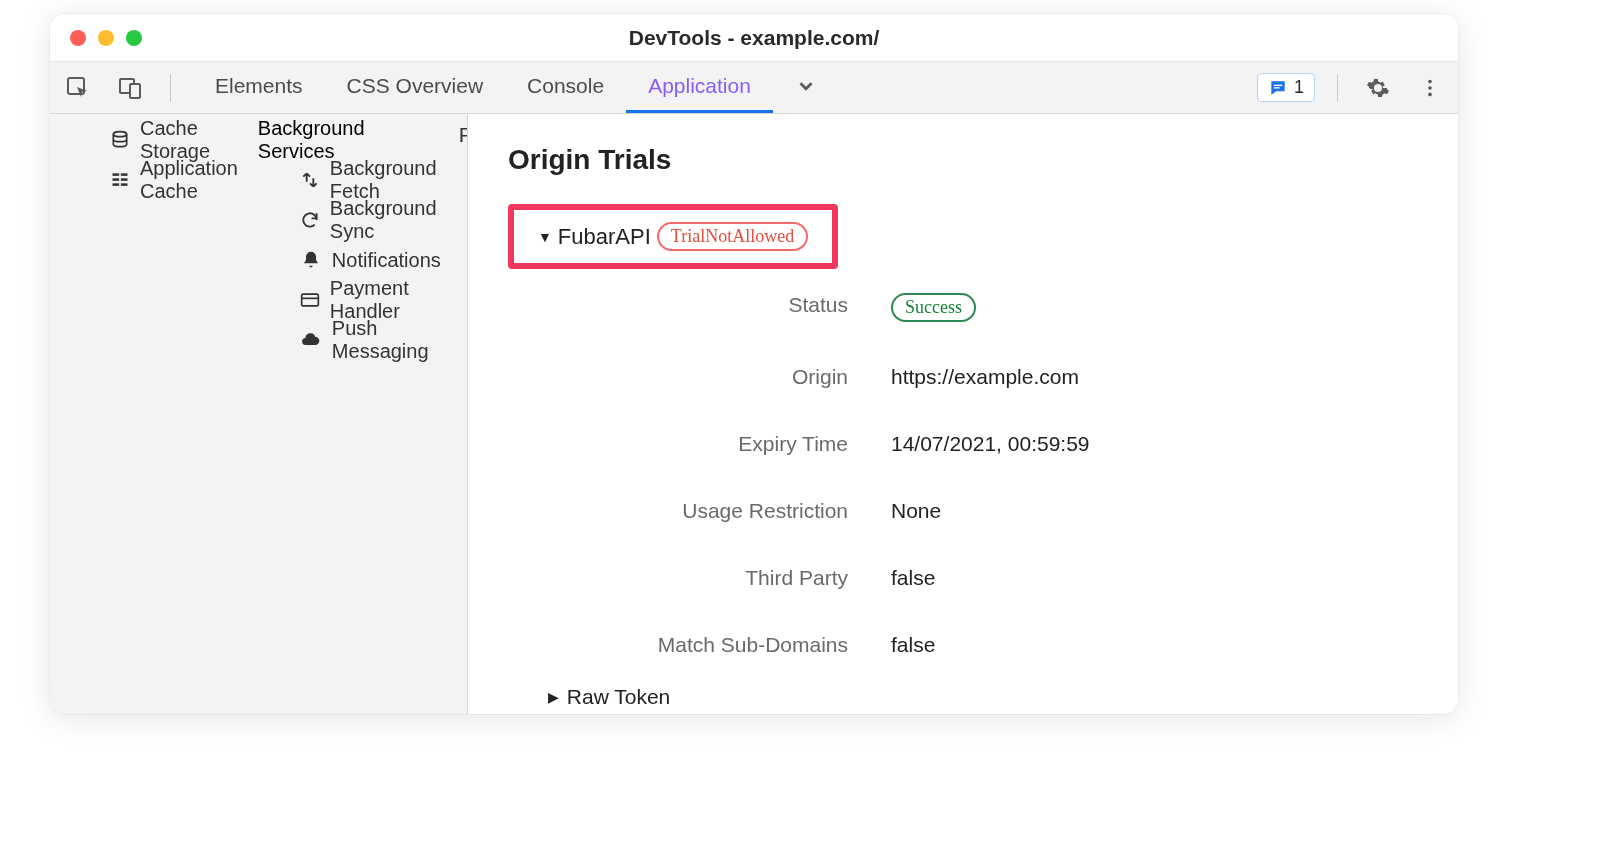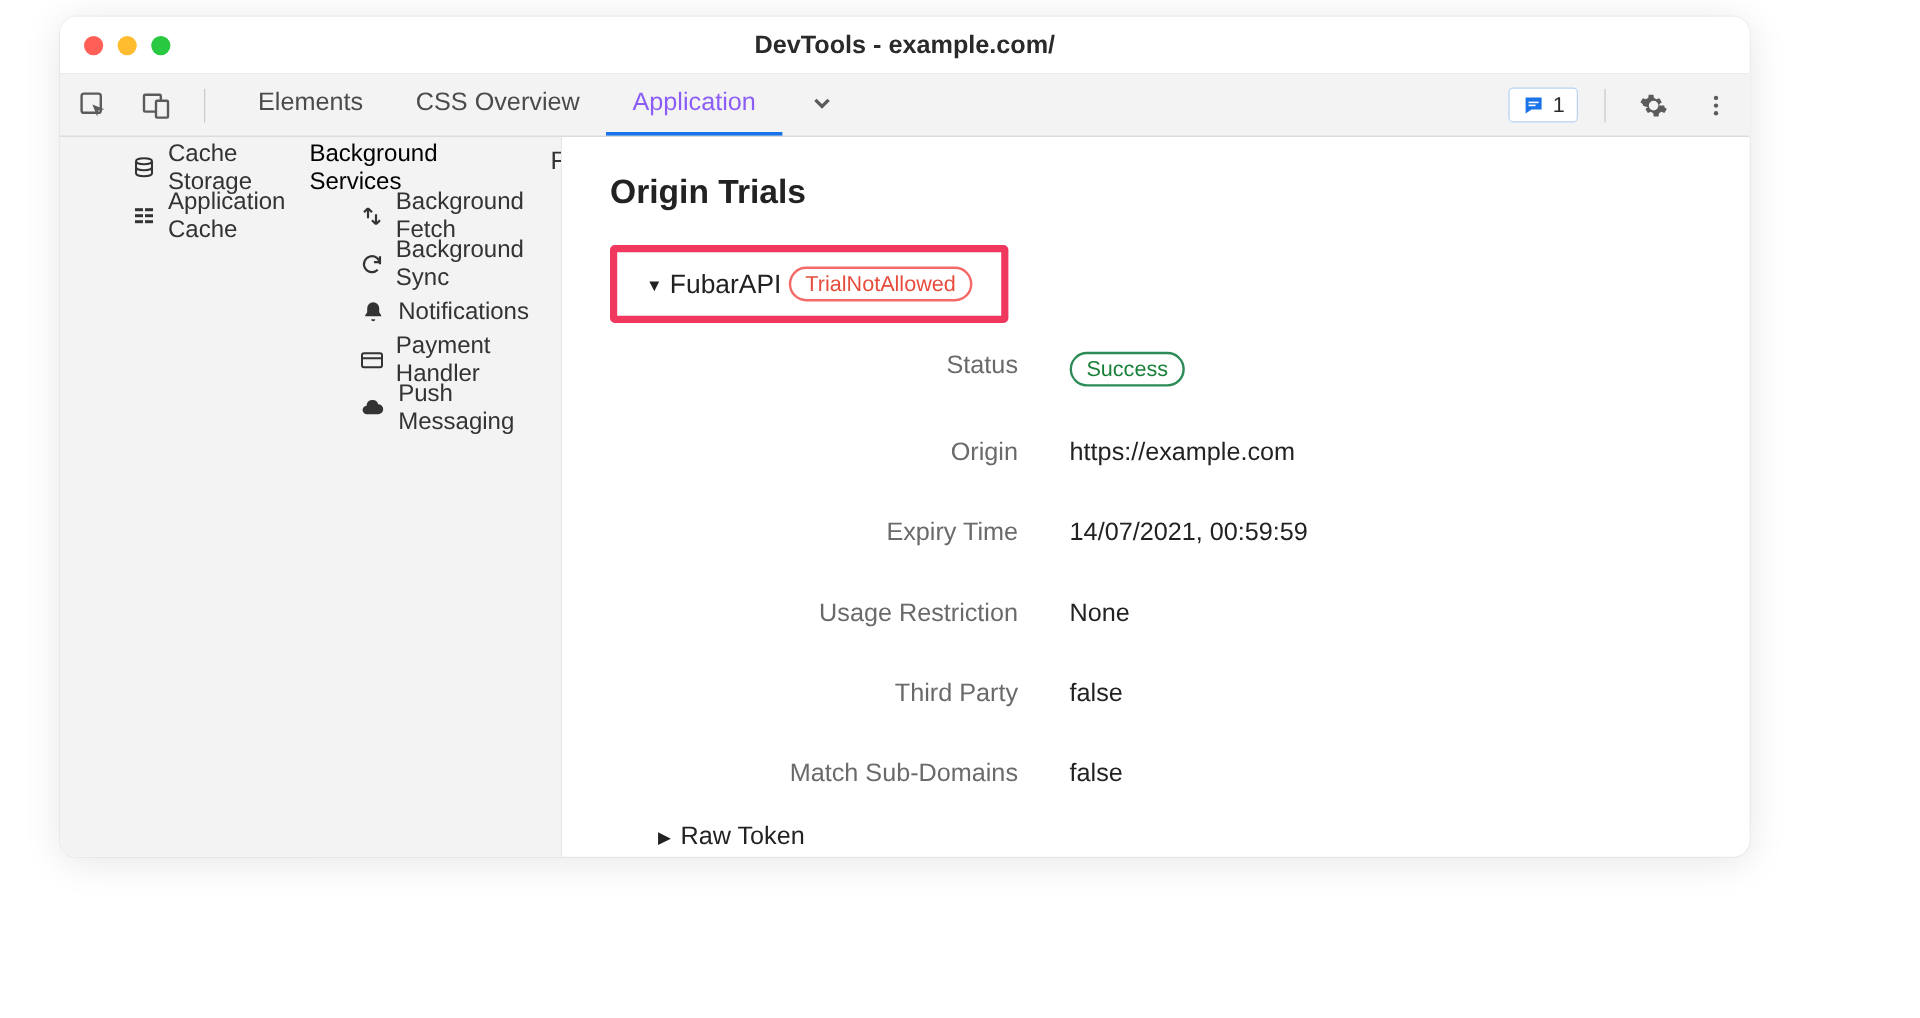--- a/index.html
+++ b/index.html
@@ -126,21 +126,21 @@
     gap:10px;
     width:fit-content;
     margin-bottom: 24px;
   }
   .api-row { display:flex; align-items:center; gap:6px; font-size:22px; }
   .api-row .tri { font-size:14px; }
   .pill {
     display:inline-flex; align-items:center;
     border-radius:999px;
     padding: 2px 12px;
-    font-family: Liberation Sans, sans-serif;
+    font-family: Liberation Serif, serif;
     font-size:18px;
   }
   .pill.red { border:2px solid #f46a6a; color:#e74c3c; }
   .pill.green { border:2px solid #2e8b57; color:#188038; }
   .kv { display:grid; grid-template-columns: 300px auto; row-gap:18px; column-gap:30px; font-size:21px; margin-left:40px;gap:43px; }
   .kv .k { text-align:right; color:#6a6a6a; }
   .kv .v { color:#222; }
   .raw-row { display:flex; align-items:center; gap:8px; font-size:21px; margin-left:40px; margin-top:28px; }
   .raw-row .tri { font-size:14px; }
   svg { display:block; }
@@ -169,20 +169,21 @@
     <div class="icon-btn">
       <svg width="24" height="24" viewBox="0 0 24 24" fill="none" stroke="#5b5b5b" stroke-width="2">
           <rect x="2" y="3" width="14" height="14" rx="1"></rect>
           <rect x="12" y="8" width="10" height="14" rx="1" fill="#f3f3f3"></rect>
         </svg>
     </div>
     <div class="divider"></div>
     <div class="tabs">
       <div class="tab">Elements</div>
       <div class="tab">CSS Overview</div>
+      <div class="tab">Console</div>
       <div class="tab active">Application</div>
       <div class="tab">
         <svg width="22" height="22" viewBox="0 0 24 24" fill="none" stroke="#5b5b5b" stroke-width="3">
             <path d="M6 9l6 6 6-6"></path>
           </svg>
       </div>
     </div>
     <div class="spacer"></div>
     <div class="badge-issues">
       <span class="chat-icon">

